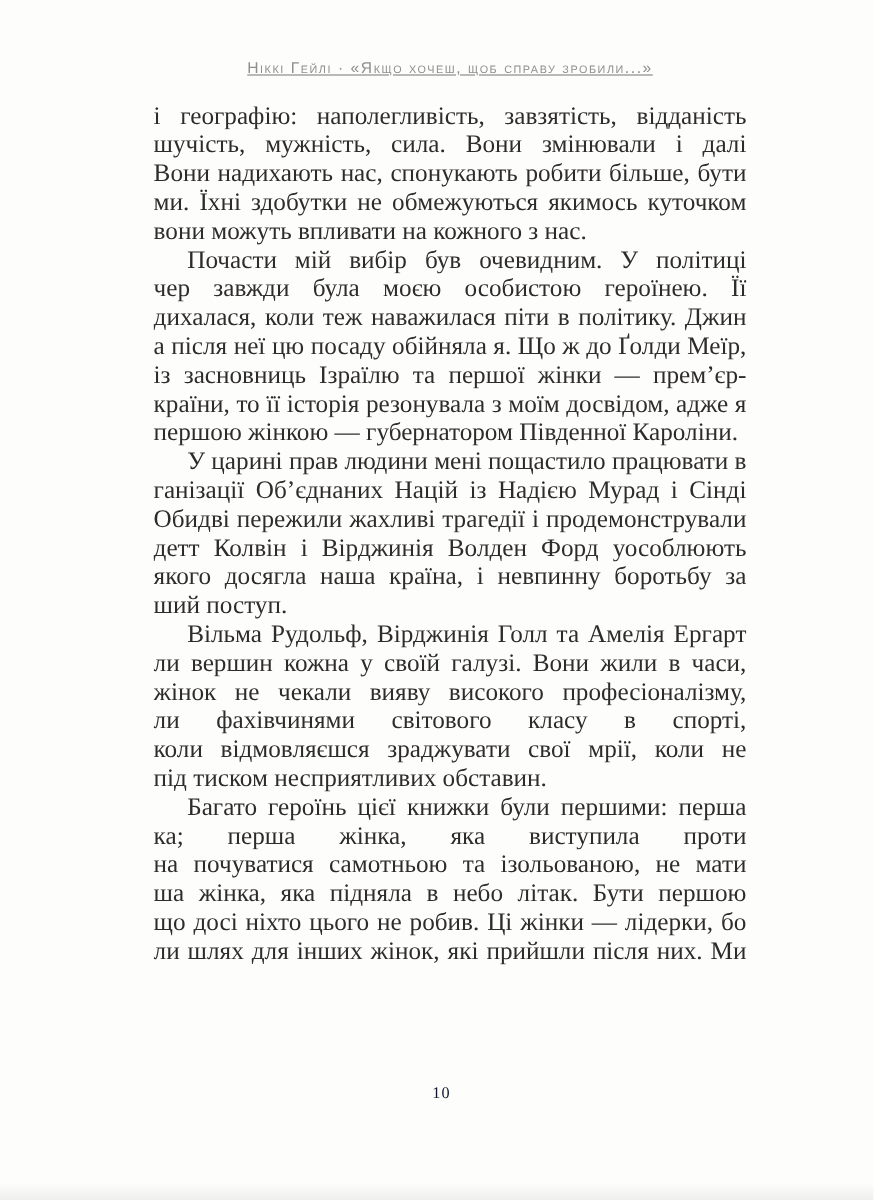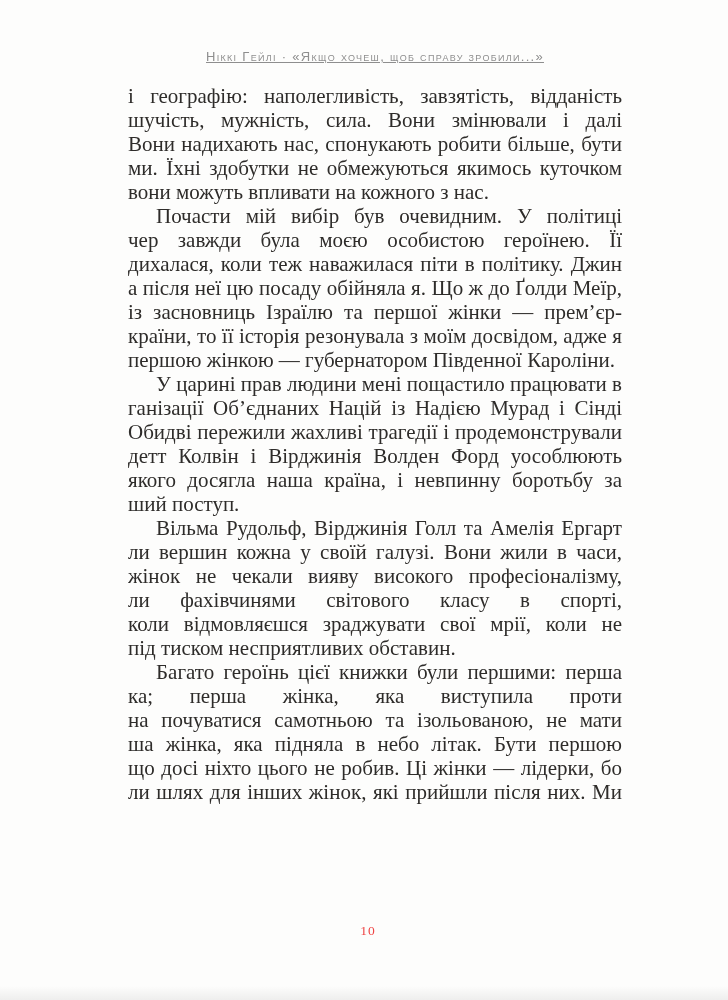--- a/index.html
+++ b/index.html
@@ -59,22 +59,21 @@
   .line.indented { text-indent: 28px; }
   .page-number {
     position: absolute;
     top: 903px;
     left: 128px;
     width: 480px;
     text-align: center;
     font-family: "Liberation Serif", "DejaVu Serif", serif;
     font-size: 13.5px;
     letter-spacing: 1px;
-    color: #ef4444;
-    margin-top: 20px;
+    color: #0f172a;
   }
 </style>
 </head>
 <body>
 
 <div class="page">
   <div class="running-header">Ніккі Гейлі · «Якщо хочеш, щоб справу зробили...»</div>
 
   <main class="text-block">
       <div class="paragraph">

